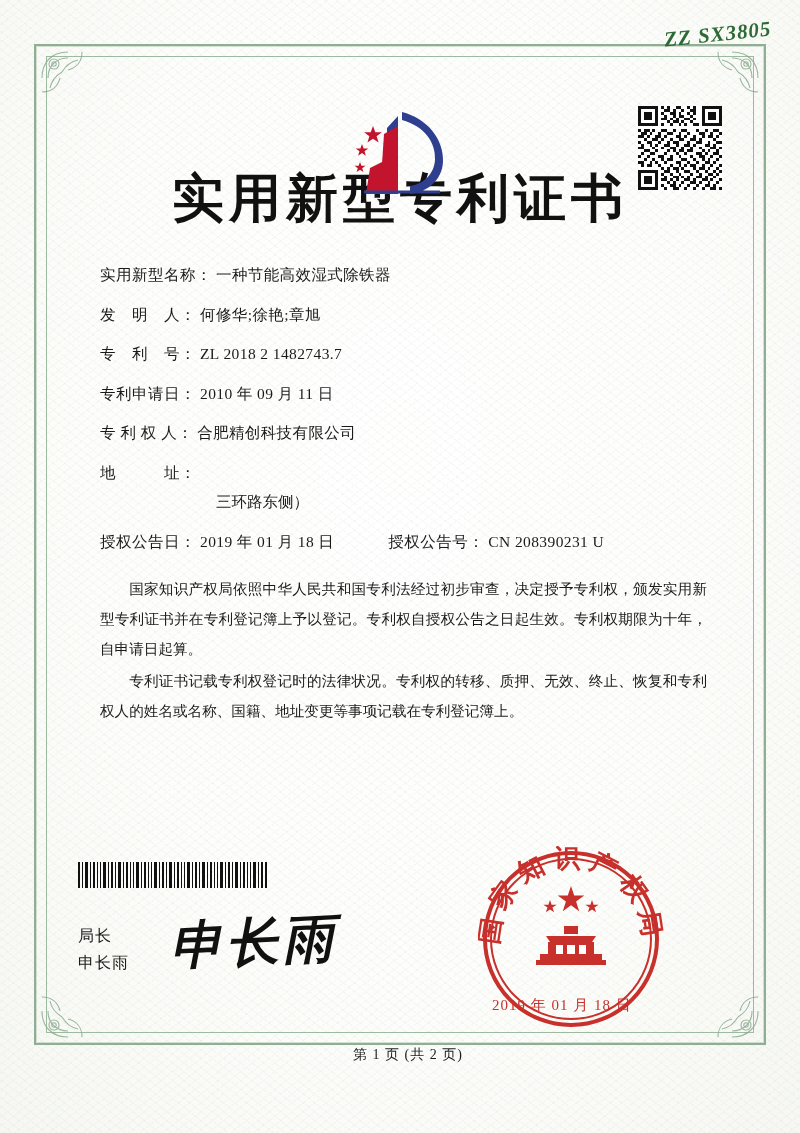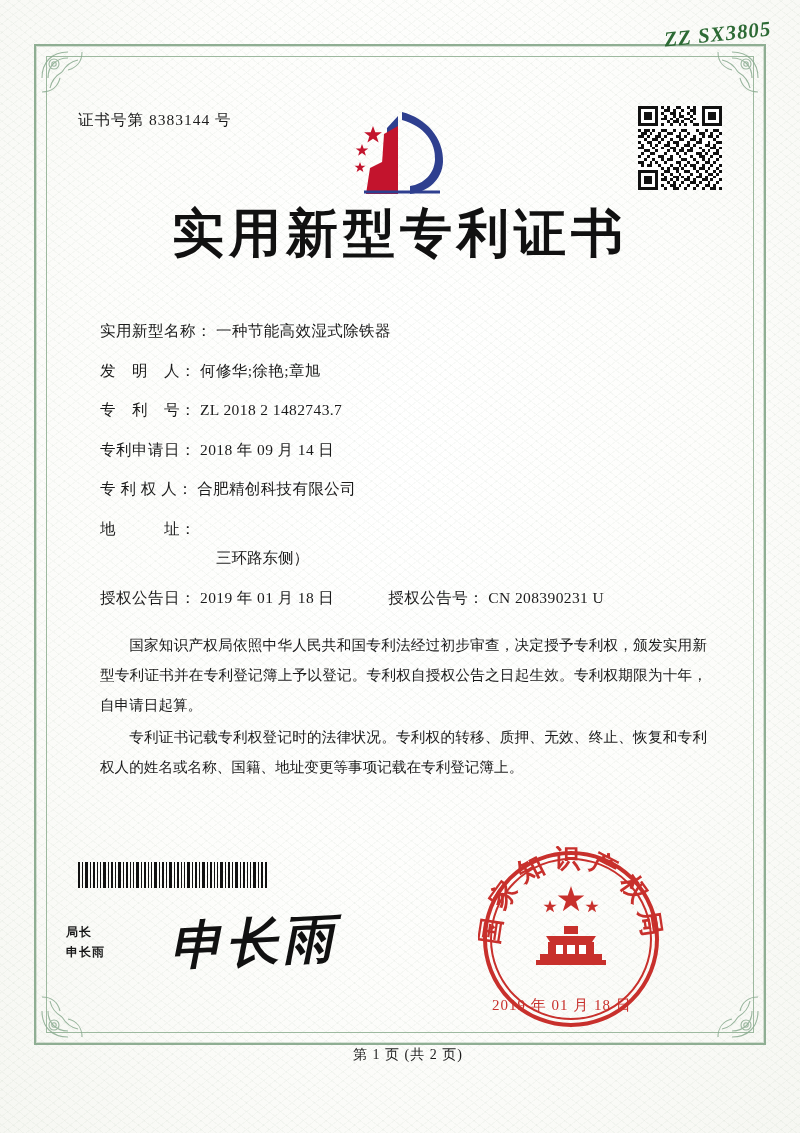--- a/index.html
+++ b/index.html
@@ -108,21 +108,21 @@
     text-align: center;
     font-size: 52px;
     font-weight: 700;
     letter-spacing: 5px;
     margin-top: 68px;
     color: #111;
     font-family: "DejaVu Serif", "Liberation Serif", serif;
   }
 
   .fields {
-    margin-top: 54px;
+    margin-top: 33px;
     padding-left: 22px;
     font-size: 15.5px;
     line-height: 1;
     color: #1a1a1a;
   }
   .field-row {
     display: flex;
     align-items: baseline;
     margin-bottom: 24px;
   }
@@ -164,26 +164,25 @@
     left: 78px;
     top: 862px;
     width: 190px;
     height: 26px;
   }
   .barcode svg { display:block; width:100%; height:100%; }
 
   
   .sig-block {
     position: absolute;
-    left: 66px;
+    left: 78px;
     top: 922px;
-    font-size: 12px;
+    font-size: 16px;
     line-height: 1.7;
     letter-spacing: 1px;
-    font-weight: bold;
   }
   .sig-script {
     position: absolute;
     left: 170px;
     top: 908px;
     font-size: 52px;
     font-family: "DejaVu Serif", serif;
     font-style: italic;
     font-weight: 700;
     color: #111;
@@ -528,21 +527,20 @@
             <rect x="12" y="28" width="2" height="1"></rect>
             <rect x="16" y="28" width="1" height="1"></rect>
             <rect x="19" y="28" width="1" height="1"></rect>
             <rect x="22" y="28" width="1" height="1"></rect>
             <rect x="25" y="28" width="2" height="1"></rect>
             <rect x="28" y="28" width="1" height="1"></rect>
         </g>
       </svg>
     </div>
 
-    <div class="cert-no">证书号第 8383144 号</div>
 
     <div class="title">实用新型专利证书</div>
 
     <div class="fields">
 
       <div class="field-row">
         <span class="f-label">实用新型名称：</span>
         <span class="f-value">一种节能高效湿式除铁器</span>
       </div>
 
@@ -551,21 +549,21 @@
         <span class="f-value">何修华;徐艳;章旭</span>
       </div>
 
       <div class="field-row">
         <span class="f-label">专　利　号：</span>
         <span class="f-value">ZL 2018 2 1482743.7</span>
       </div>
 
       <div class="field-row">
         <span class="f-label">专利申请日：</span>
-        <span class="f-value">2018 年 09 月 14 日</span>
+        <span class="f-value">2010 年 09 月 11 日</span>
       </div>
 
       <div class="field-row">
         <span class="f-label">专 利 权 人：</span>
         <span class="f-value">合肥精创科技有限公司</span>
       </div>
 
       <div class="field-row">
         <span class="f-label">地　　　址：</span>
       </div>

